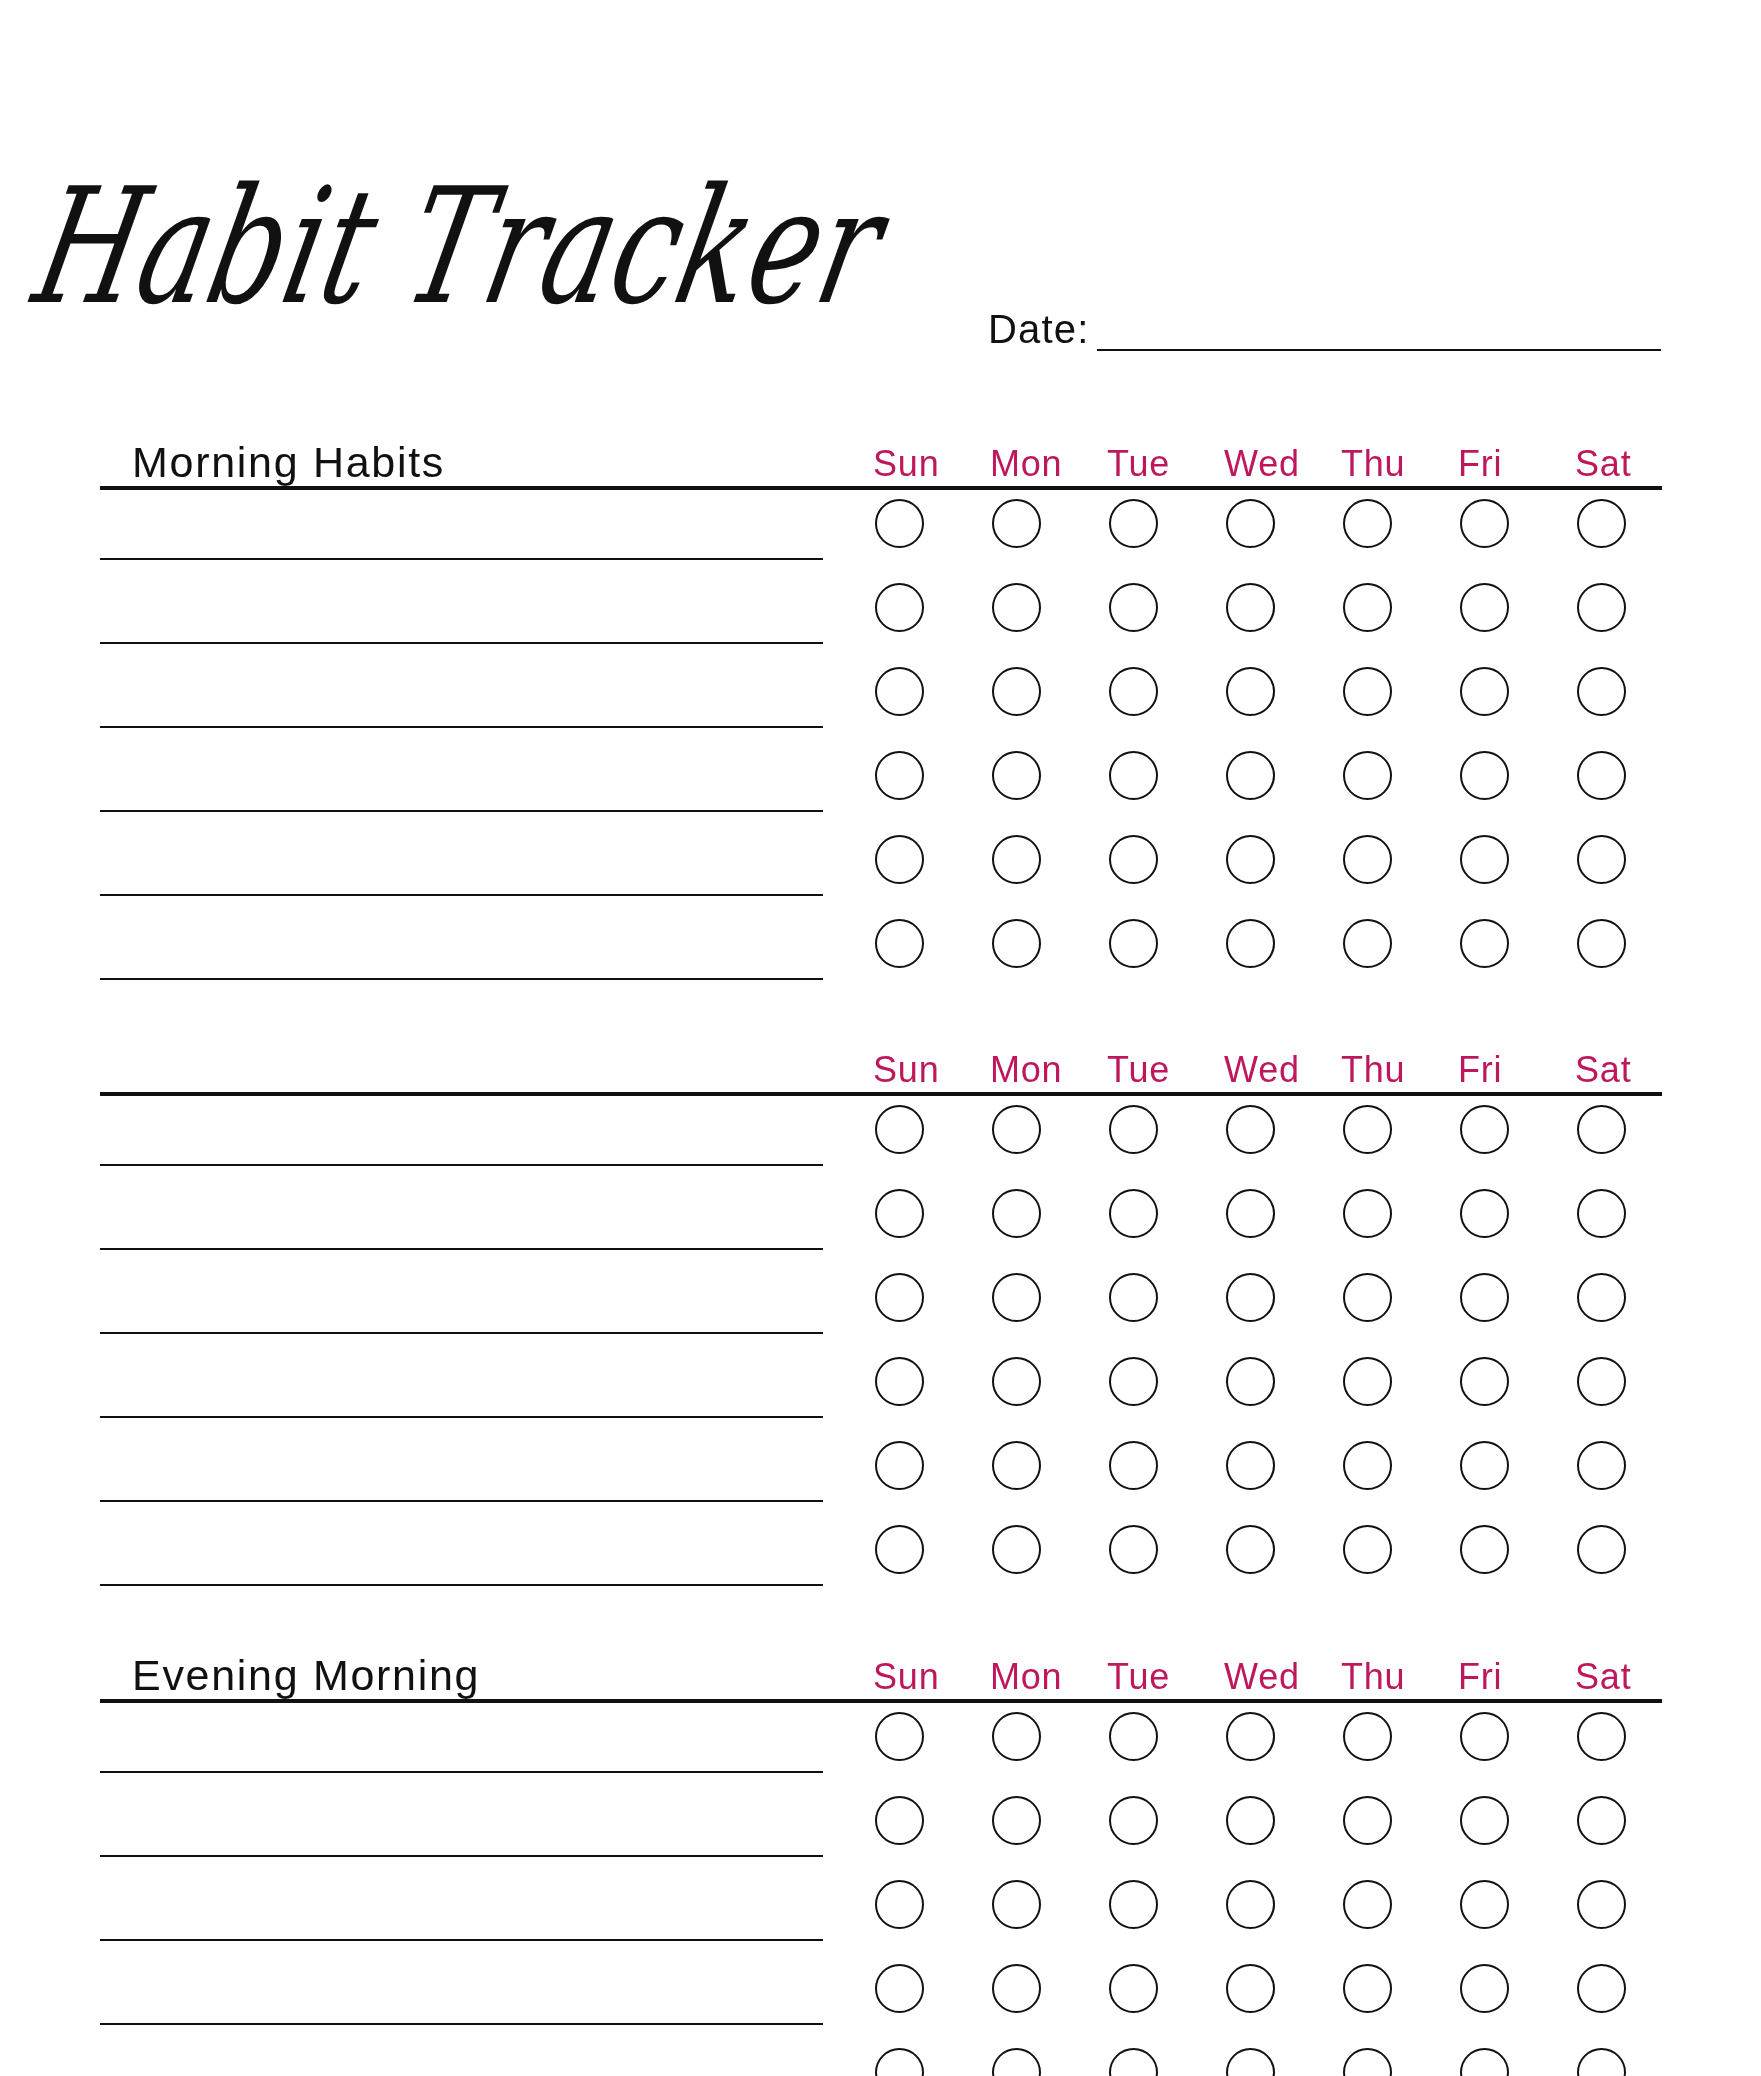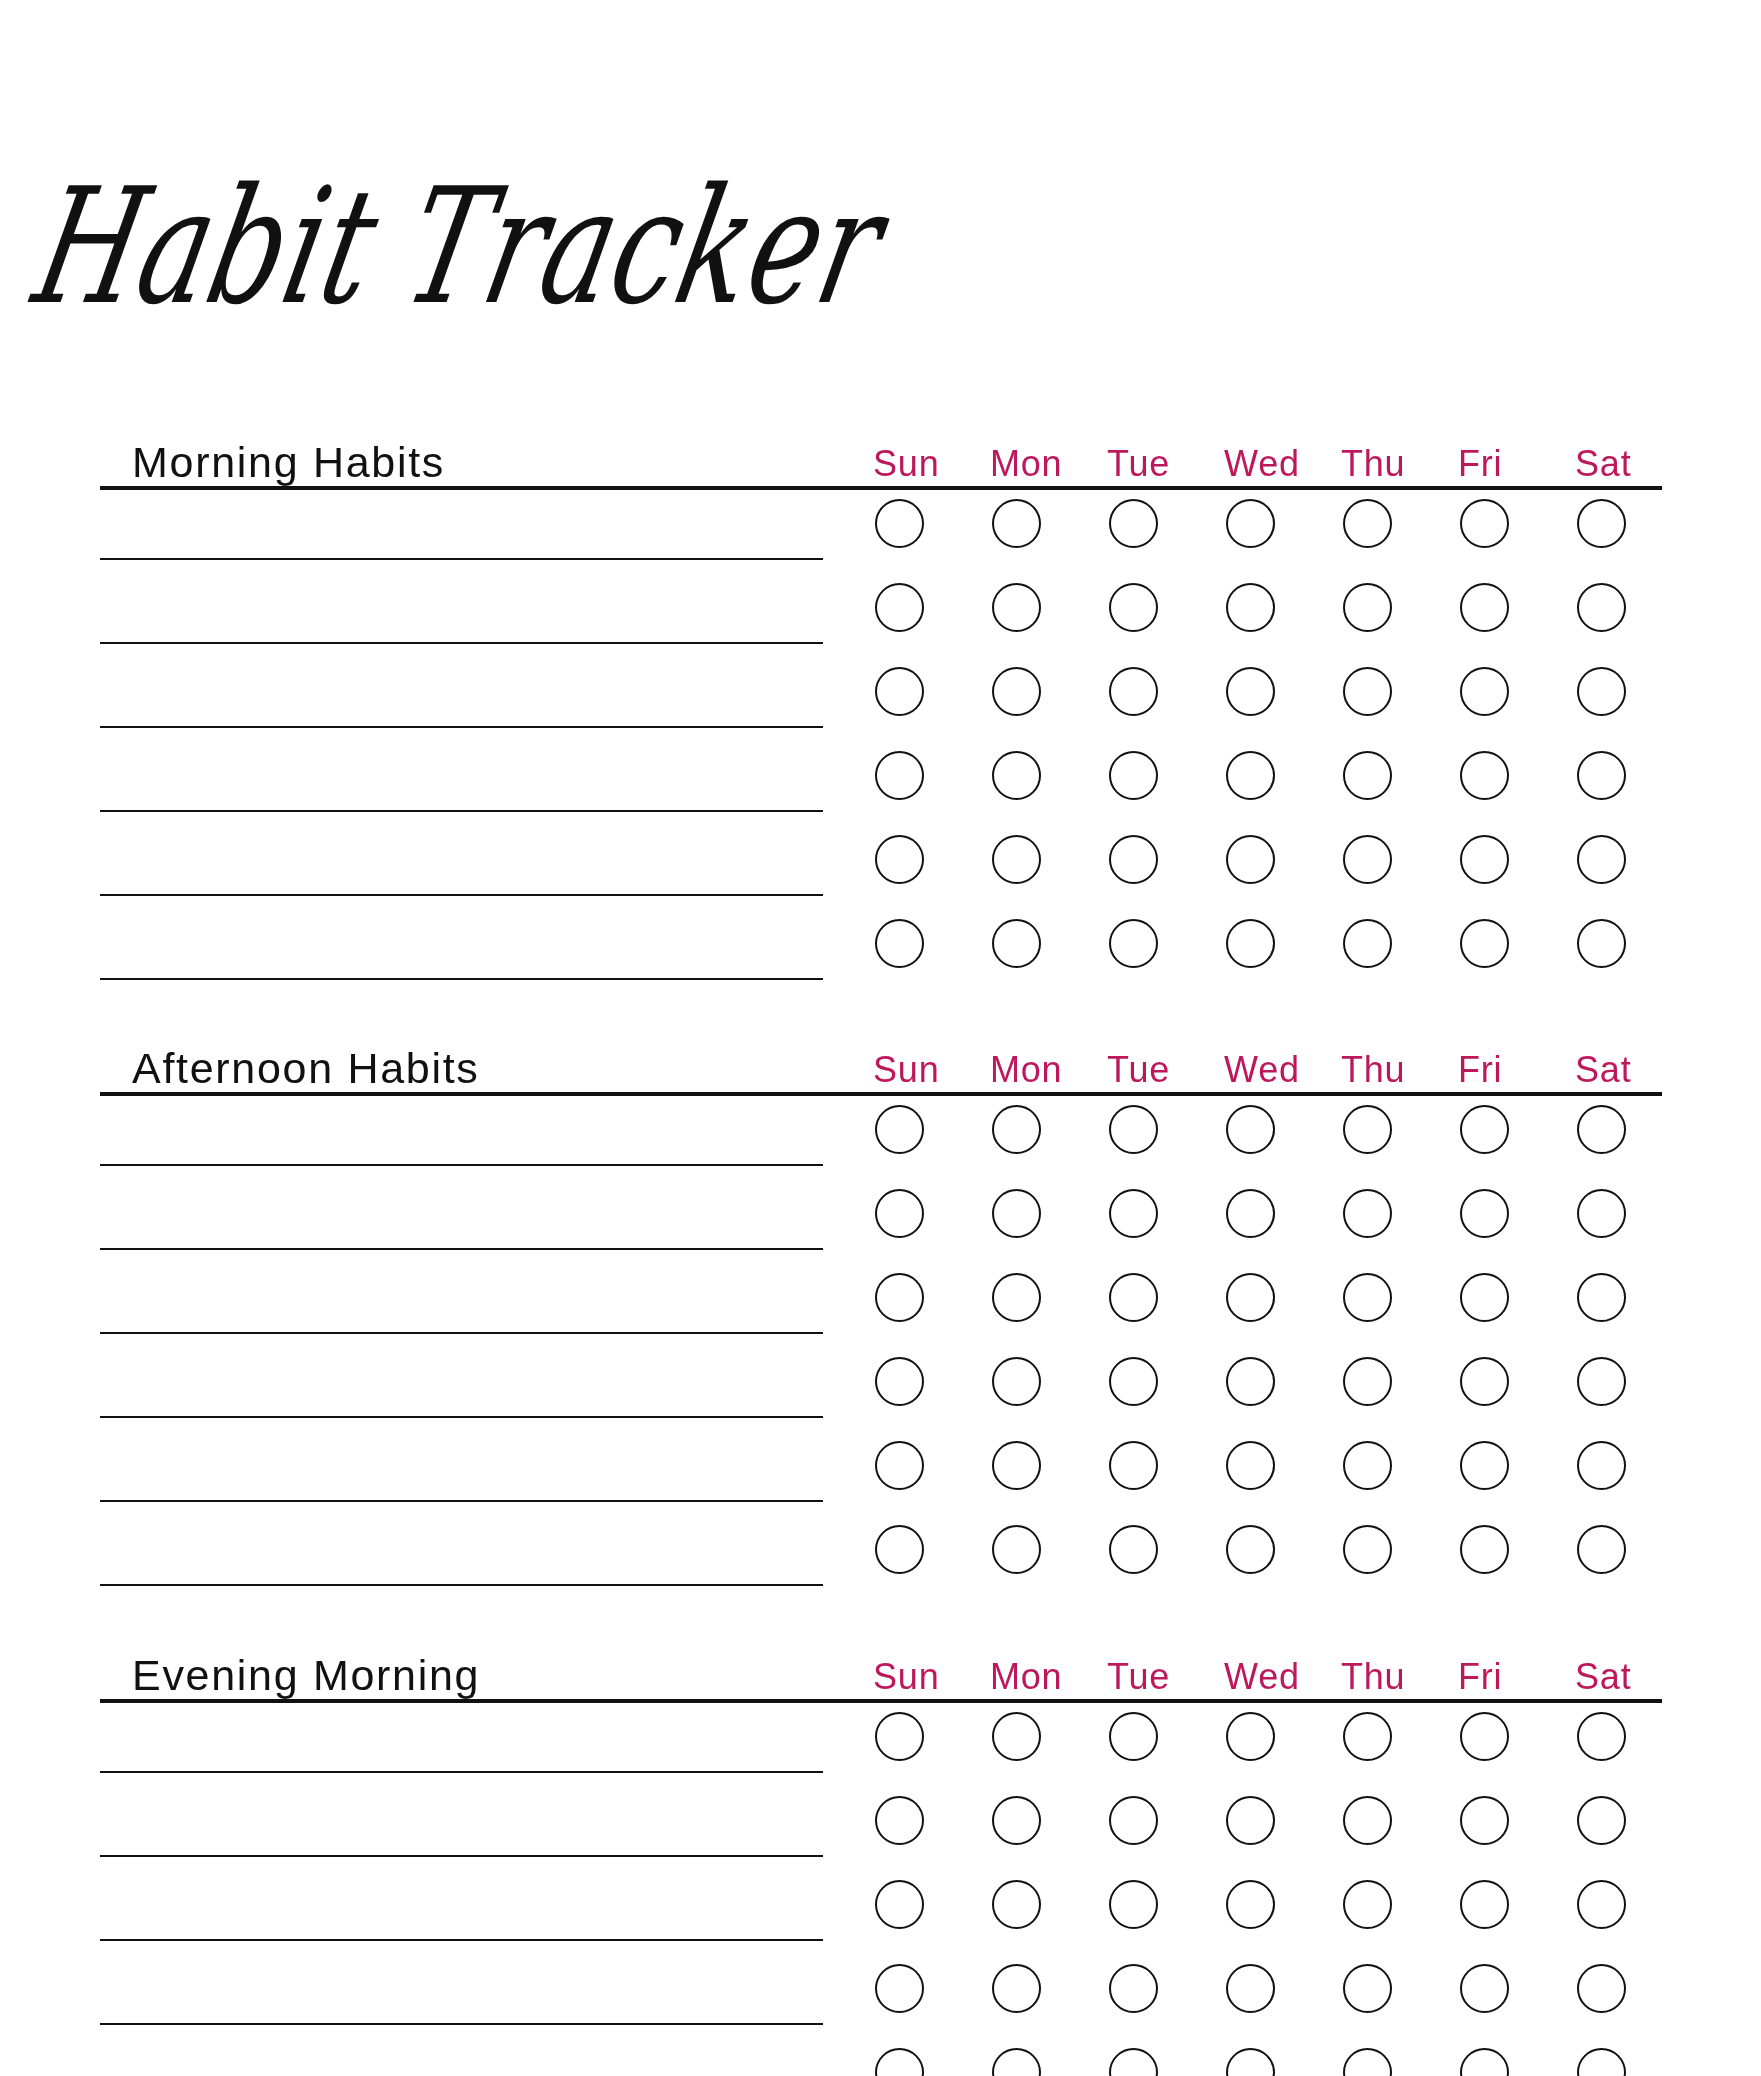--- a/index.html
+++ b/index.html
@@ -165,20 +165,24 @@
 </style>
 </head>
 <body>
 
 <div id="page">
 
   <div id="title-block">
     <div id="title-script">Habit Tracker</div>
   </div>
 
+  <div id="date-block">
+    <span id="date-label">Date:</span>
+    <span id="date-rule"></span>
+  </div>
 
   <div id="sections-root">
       <div class="section" style="top: 432px;">
         <div class="section-header">
           <div class="section-title">Morning Habits</div>
           <div class="day-header-row">
             <div class="day-cell">Sun</div>
             <div class="day-cell">Mon</div>
             <div class="day-cell">Tue</div>
             <div class="day-cell">Wed</div>
@@ -354,21 +358,20 @@
               </div>
               <div class="circle-cell">
                 <div class="habit-circle"></div>
               </div>
             </div>
           </div>
         </div>
       </div>
       <div class="section" style="top: 1038px;">
         <div class="section-header">
-          <div class="section-title">Afternoon Habits</div>
           <div class="day-header-row">
             <div class="day-cell">Sun</div>
             <div class="day-cell">Mon</div>
             <div class="day-cell">Tue</div>
             <div class="day-cell">Wed</div>
             <div class="day-cell">Thu</div>
             <div class="day-cell">Fri</div>
             <div class="day-cell">Sat</div>
           </div>
         </div>

